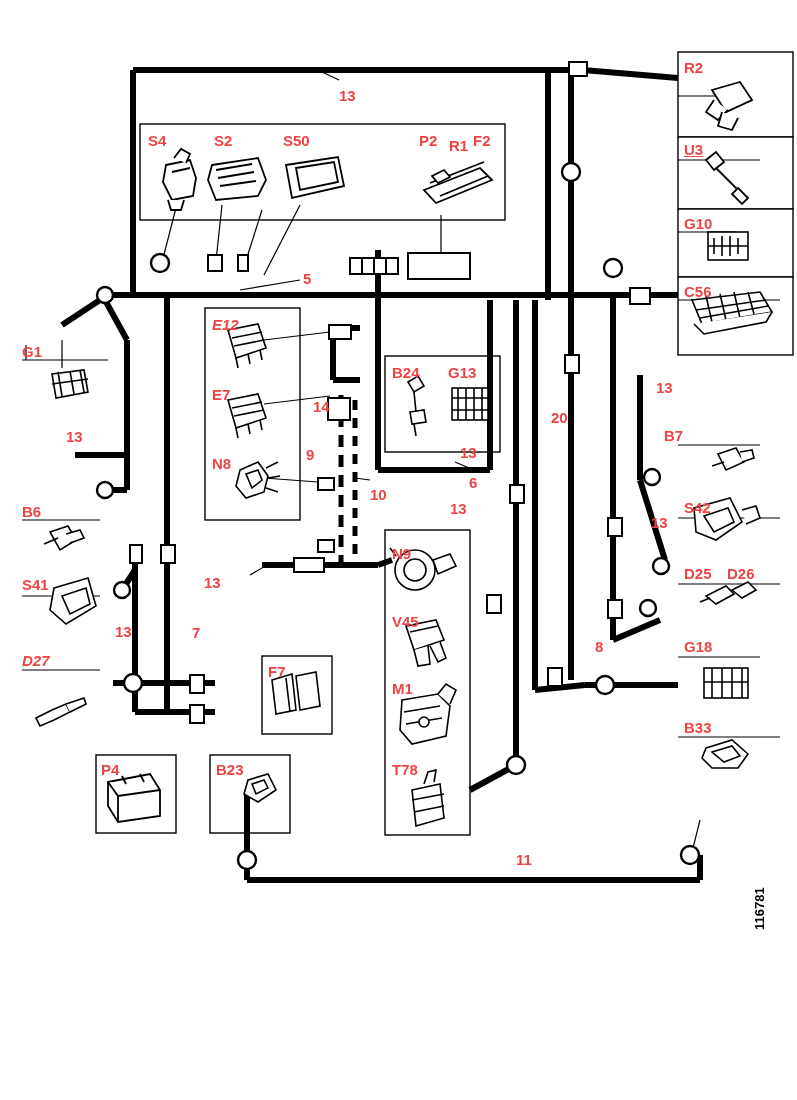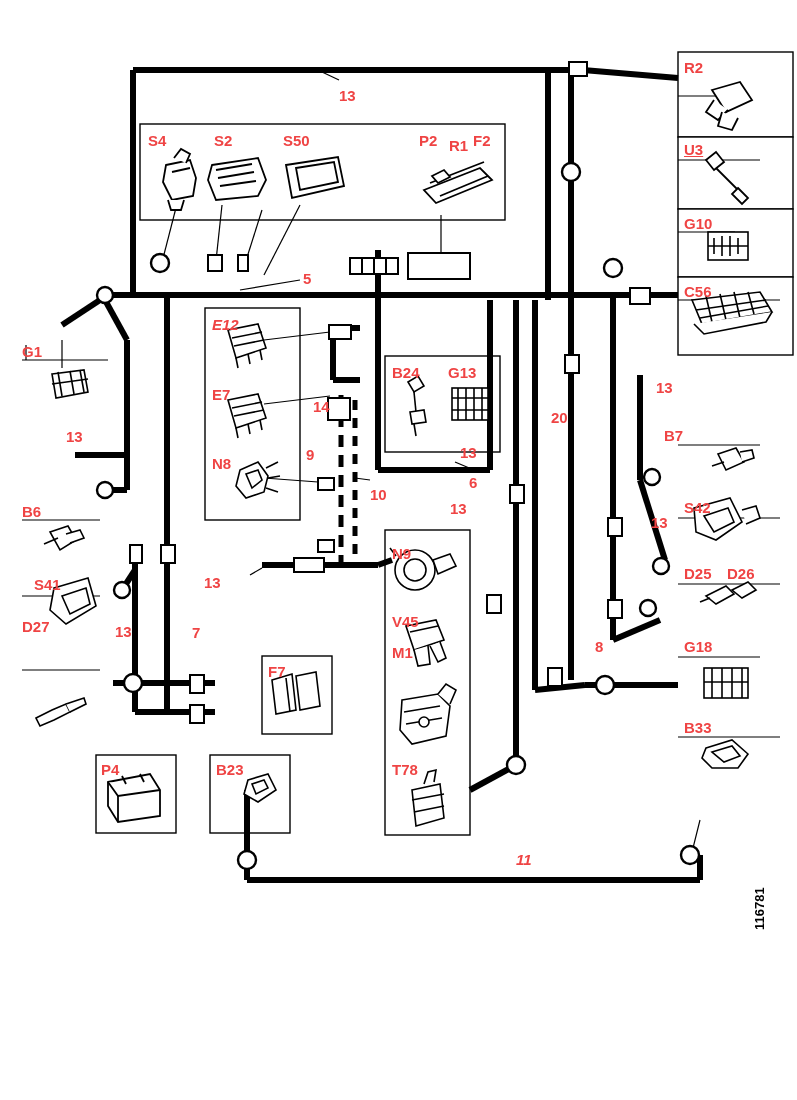--- a/index.html
+++ b/index.html
@@ -406,33 +406,33 @@
   <span class="lbl" style="left:283px; top:133px;">S50</span>
   <span class="lbl" style="left:419px; top:133px;">P2</span>
   <span class="lbl" style="left:449px; top:138px;">R1</span>
   <span class="lbl" style="left:473px; top:133px;">F2</span>
   <span class="lbl" style="left:684px; top:60px;">R2</span>
   <span class="lbl" style="left:684px; top:142px;text-decoration:underline;">U3</span>
   <span class="lbl" style="left:684px; top:216px;">G10</span>
   <span class="lbl" style="left:684px; top:284px;">C56</span>
   <span class="lbl" style="left:22px; top:344px;">G1</span>
   <span class="lbl" style="left:22px; top:504px;">B6</span>
-  <span class="lbl" style="left:34px; top:577px;">S41</span>
-  <span class="lbl" style="left:22px; top:619px;">D27</span>
+  <span class="lbl" style="left:22px; top:577px;">S41</span>
+  <span class="lbl" style="left:22px; top:653px;font-style:italic;">D27</span>
   <span class="lbl" style="left:101px; top:762px;">P4</span>
   <span class="lbl" style="left:216px; top:762px;">B23</span>
   <span class="lbl" style="left:212px; top:317px;font-style:italic;">E12</span>
   <span class="lbl" style="left:212px; top:387px;">E7</span>
   <span class="lbl" style="left:212px; top:456px;">N8</span>
   <span class="lbl" style="left:268px; top:664px;">F7</span>
   <span class="lbl" style="left:392px; top:365px;">B24</span>
   <span class="lbl" style="left:448px; top:365px;">G13</span>
   <span class="lbl" style="left:392px; top:538px;margin-top:8px;">N9</span>
   <span class="lbl" style="left:392px; top:614px;">V45</span>
-  <span class="lbl" style="left:392px; top:645px;">M1</span>
+  <span class="lbl" style="left:392px; top:681px;">M1</span>
   <span class="lbl" style="left:392px; top:762px;">T78</span>
   <span class="lbl" style="left:664px; top:428px;">B7</span>
   <span class="lbl" style="left:684px; top:500px;">S42</span>
   <span class="lbl" style="left:684px; top:566px;">D25</span>
   <span class="lbl" style="left:727px; top:566px;text-align:right;">D26</span>
   <span class="lbl" style="left:684px; top:639px;">G18</span>
   <span class="lbl" style="left:684px; top:720px;">B33</span>
 
   <span class="lbl num" style="left:339px; top:88px;">13</span>
   <span class="lbl num" style="left:303px; top:271px;">5</span>
@@ -443,17 +443,17 @@
   <span class="lbl num" style="left:460px; top:445px;">13</span>
   <span class="lbl num" style="left:469px; top:475px;">6</span>
   <span class="lbl num" style="left:450px; top:501px;">13</span>
   <span class="lbl num" style="left:204px; top:575px;">13</span>
   <span class="lbl num" style="left:115px; top:624px;">13</span>
   <span class="lbl num" style="left:192px; top:625px;">7</span>
   <span class="lbl num" style="left:656px; top:380px;">13</span>
   <span class="lbl num" style="left:551px; top:410px;">20</span>
   <span class="lbl num" style="left:651px; top:515px;">13</span>
   <span class="lbl num" style="left:595px; top:639px;">8</span>
-  <span class="lbl num" style="left:516px; top:852px;font-style:italic;">11</span>
+  <span class="lbl num" style="left:516px; top:852px;">11</span>
 
   <span class="doccode" style="left:752px; top:930px;">116781</span>
 
 </div>
 
 </body></html>

